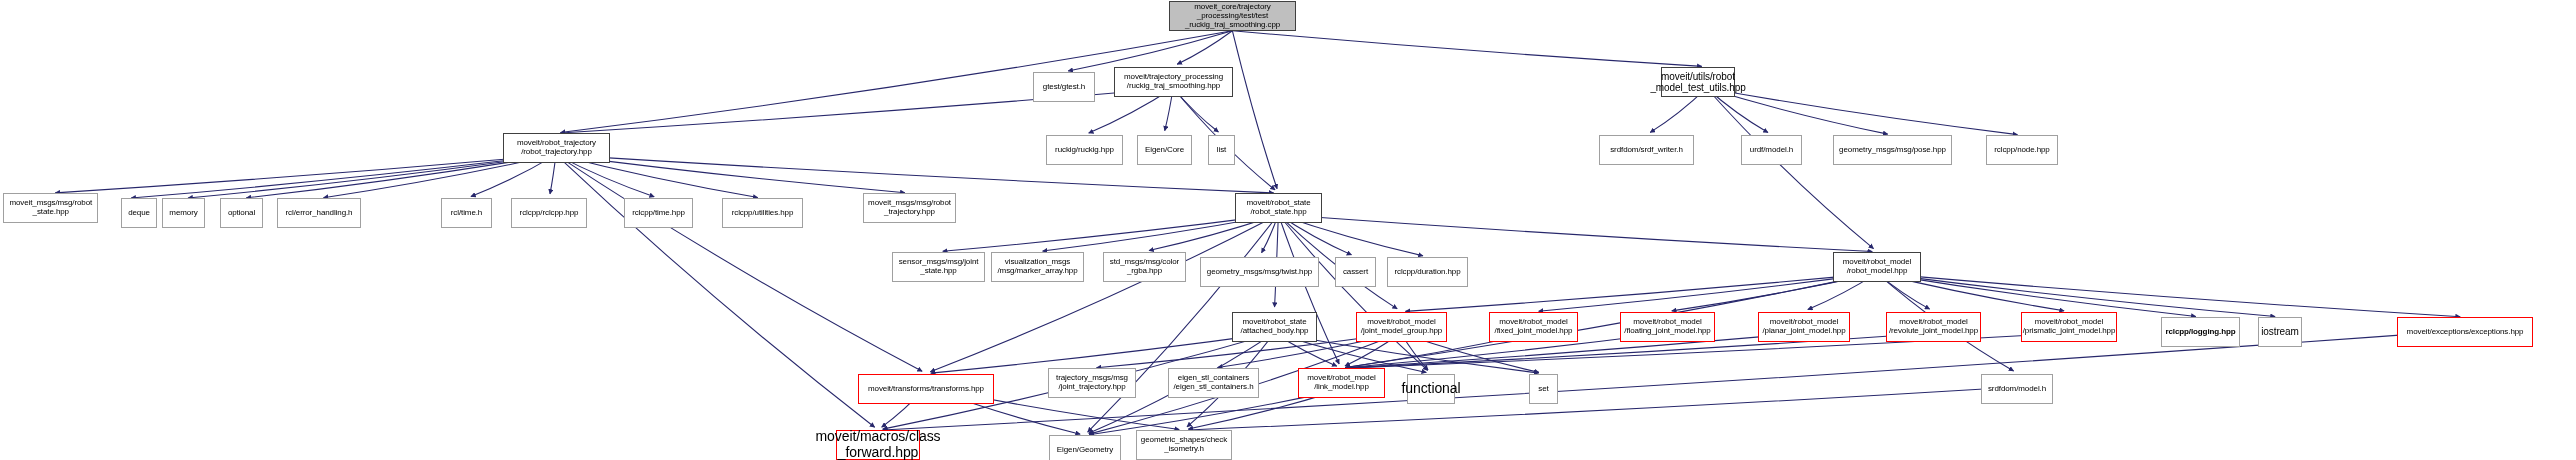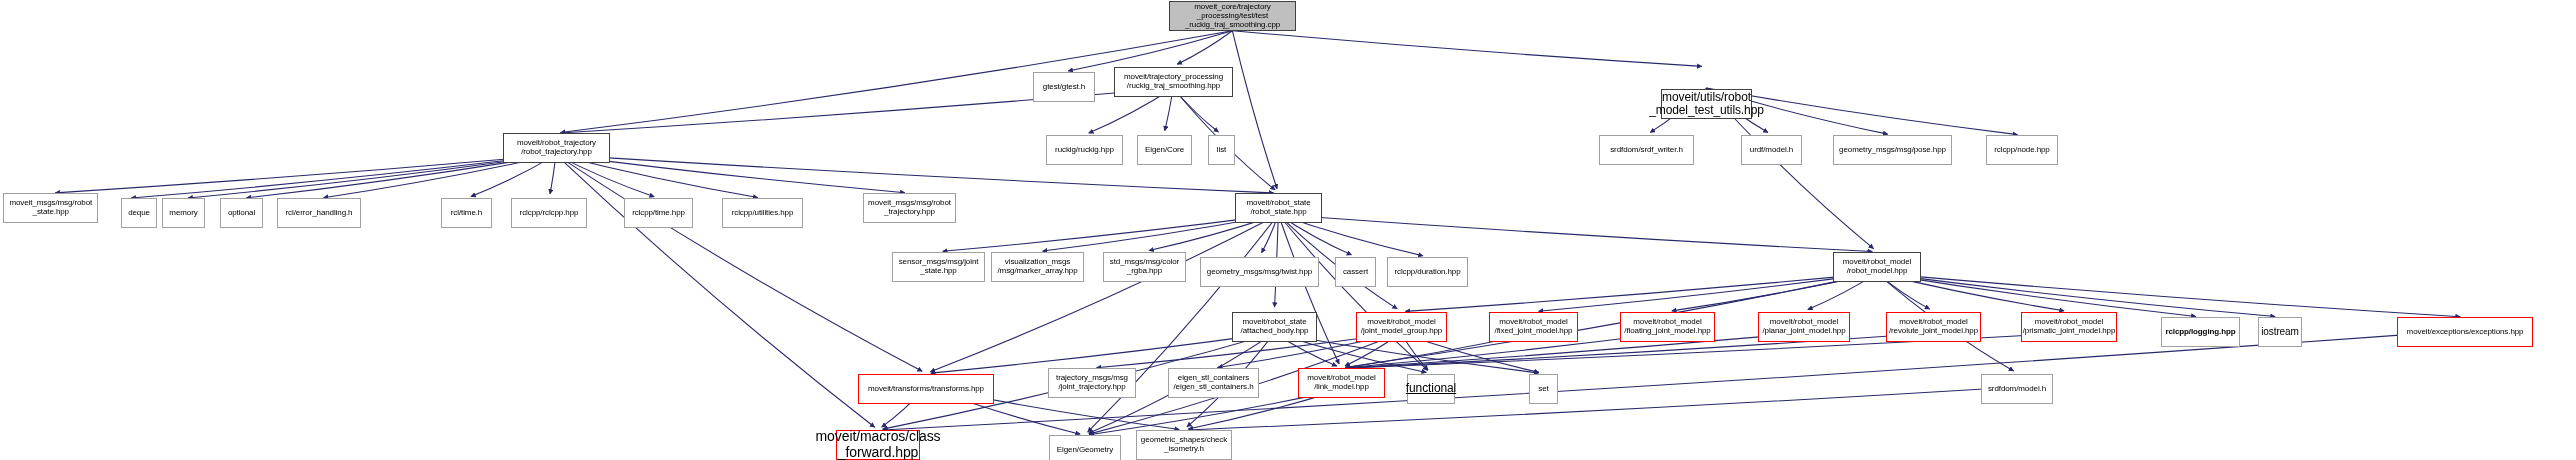--- a/index.html
+++ b/index.html
@@ -128,21 +128,21 @@
         <path d="M 3030 581 Q 2414.0952926200916 618.5185351275512 1784.9905852401832 645.6370702551023" fill="none" stroke="#27276b" stroke-width="1.6" marker-end="url(#arrow)"></path>
       </g>
   </svg>
   <div id="node-layer">
       <div class="node root" style="left: 1169px; top: 1.3px; width: 127px; height: 29px; font-size: 8px;">moveit_core/trajectory
 _processing/test/test
 _ruckig_traj_smoothing.cpp</div>
       <div class="node " style="left: 1033px; top: 72px; width: 62px; height: 13.3px; font-size: 8px;">gtest/gtest.h</div>
       <div class="node dark" style="left: 1114px; top: 67px; width: 119px; height: 21px; font-size: 8px;">moveit/trajectory_processing
 /ruckig_traj_smoothing.hpp</div>
-      <div class="node dark" style="left: 1661px; top: 67px; width: 91px; height: 21px; font-size: 12px; margin-top: 22px;">moveit/utils/robot
+      <div class="node dark" style="left: 1661px; top: 67px; width: 74px; height: 21px; font-size: 10px;">moveit/utils/robot
 _model_test_utils.hpp</div>
       <div class="node " style="left: 1046px; top: 135px; width: 77px; height: 13.3px; font-size: 8px;">ruckig/ruckig.hpp</div>
       <div class="node " style="left: 1137px; top: 135px; width: 55px; height: 13.3px; font-size: 8px;">Eigen/Core</div>
       <div class="node " style="left: 1208px; top: 135px; width: 27px; height: 13.3px; font-size: 8px;">list</div>
       <div class="node " style="left: 1599px; top: 135px; width: 95px; height: 13.3px; font-size: 8px;">srdfdom/srdf_writer.h</div>
       <div class="node " style="left: 1741px; top: 135px; width: 61px; height: 13.3px; font-size: 8px;">urdf/model.h</div>
       <div class="node " style="left: 1833px; top: 135px; width: 119px; height: 13.3px; font-size: 8px;">geometry_msgs/msg/pose.hpp</div>
       <div class="node " style="left: 1986px; top: 135px; width: 72px; height: 13.3px; font-size: 8px;">rclcpp/node.hpp</div>
       <div class="node dark" style="left: 503px; top: 133px; width: 107px; height: 21px; font-size: 8px;">moveit/robot_trajectory
 /robot_trajectory.hpp</div>
@@ -188,21 +188,21 @@
       <div class="node " style="left: 2161px; top: 317px; width: 79px; height: 13.3px; font-size: 8px; font-weight: bold;">rclcpp/logging.hpp</div>
       <div class="node " style="left: 2258px; top: 317px; width: 44px; height: 13.3px; font-size: 10px;">iostream</div>
       <div class="node red" style="left: 2397px; top: 317px; width: 136px; height: 13.3px; font-size: 8px;">moveit/exceptions/exceptions.hpp</div>
       <div class="node red" style="left: 858px; top: 374px; width: 136px; height: 17px; font-size: 8px;">moveit/transforms/transforms.hpp</div>
       <div class="node " style="left: 1048px; top: 368px; width: 88px; height: 21px; font-size: 8px;">trajectory_msgs/msg
 /joint_trajectory.hpp</div>
       <div class="node " style="left: 1168px; top: 368px; width: 91px; height: 21px; font-size: 8px;">eigen_stl_containers
 /eigen_stl_containers.h</div>
       <div class="node red" style="left: 1298px; top: 368px; width: 87px; height: 21px; font-size: 8px;">moveit/robot_model
 /link_model.hpp</div>
-      <div class="node " style="left: 1407px; top: 374px; width: 48px; height: 13.3px; font-size: 12px; text-decoration: underline;">functional</div>
+      <div class="node " style="left: 1407px; top: 374px; width: 48px; height: 13.3px; font-size: 14px;">functional</div>
       <div class="node " style="left: 1529px; top: 374px; width: 29px; height: 13.3px; font-size: 8px;">set</div>
       <div class="node " style="left: 1981px; top: 374px; width: 72px; height: 16px; font-size: 8px;">srdfdom/model.h</div>
       <div class="node red" style="left: 836px; top: 430px; width: 84px; height: 15px; font-size: 14px;">moveit/macros/class
 _forward.hpp</div>
       <div class="node " style="left: 1049px; top: 435px; width: 72px; height: 13.3px; font-size: 8px;">Eigen/Geometry</div>
       <div class="node " style="left: 1136px; top: 430px; width: 96px; height: 21px; font-size: 8px;">geometric_shapes/check
 _isometry.h</div>
     </div>
 </div>
 

